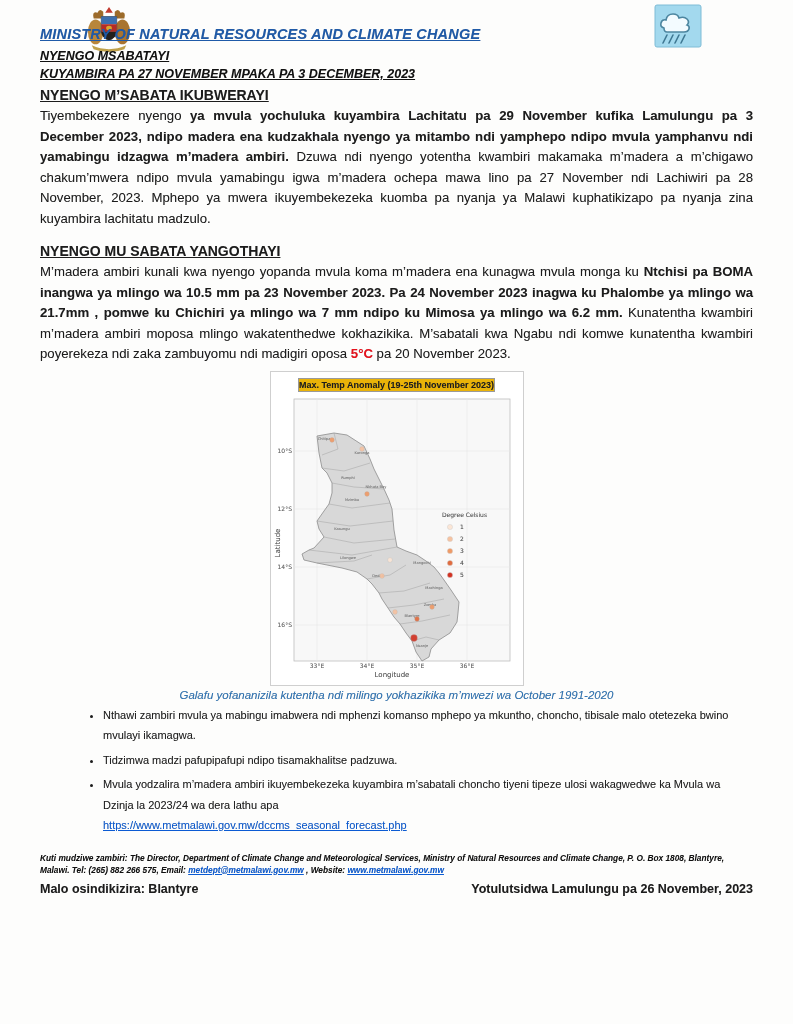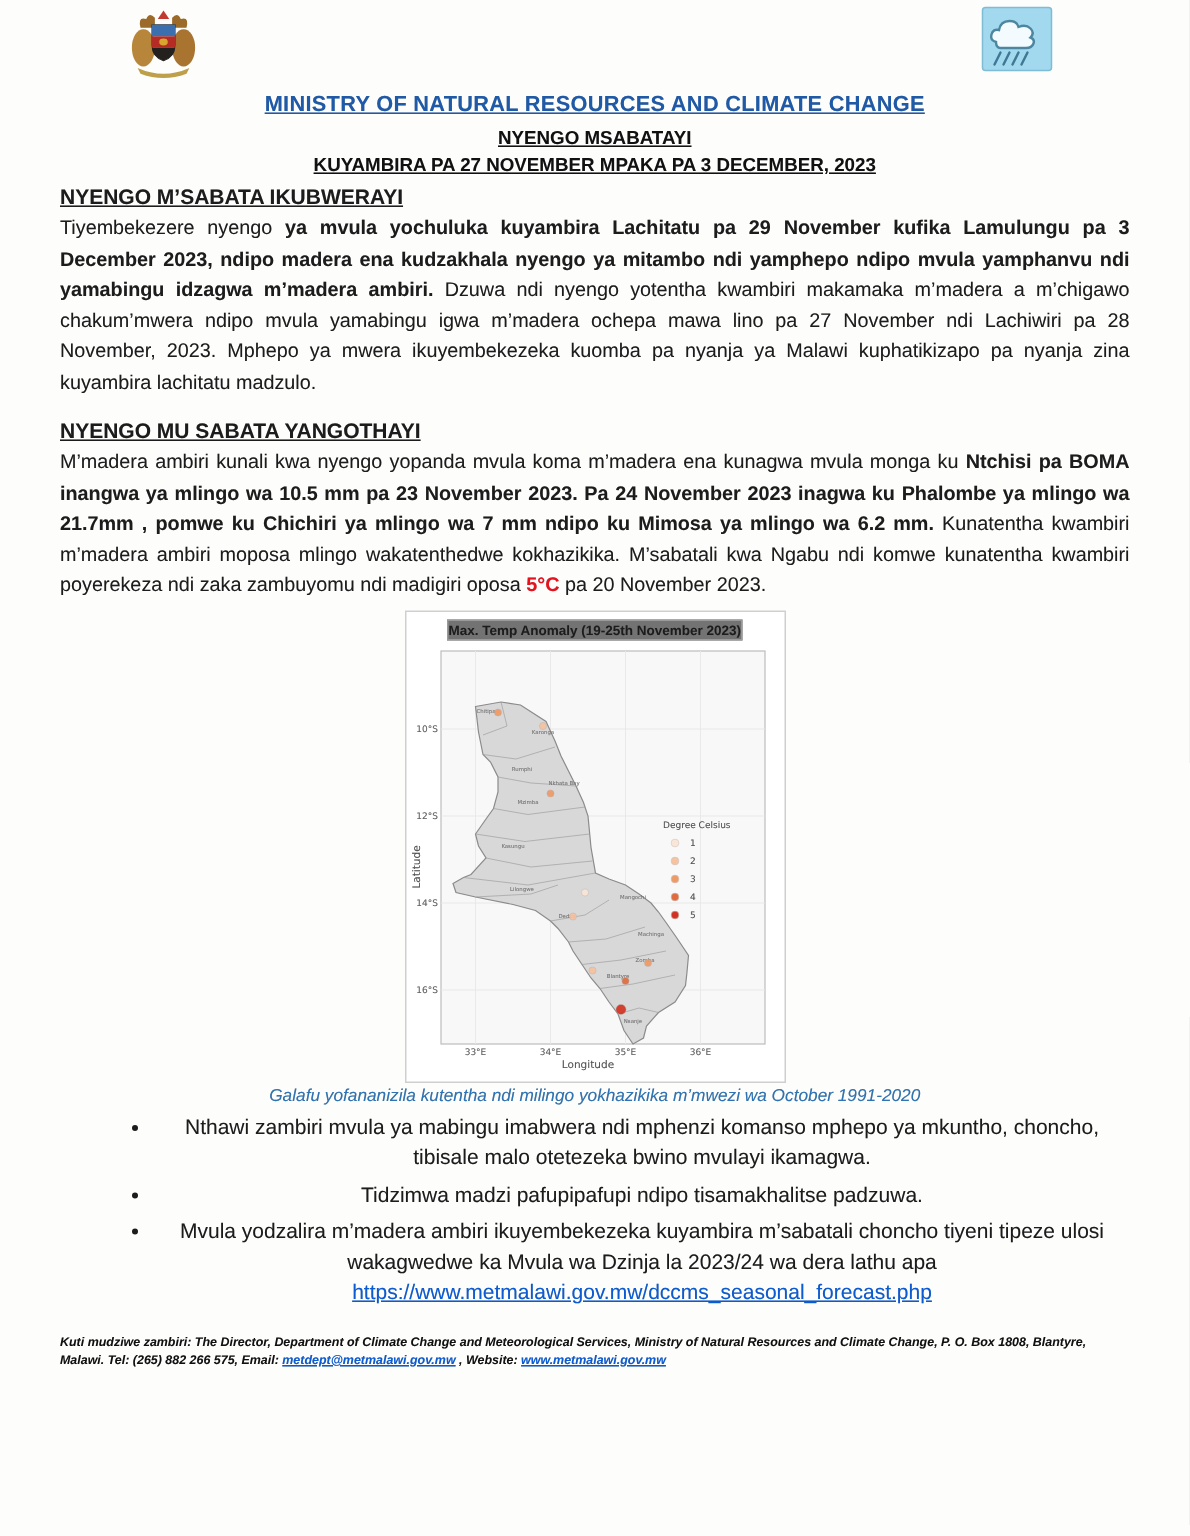--- a/index.html
+++ b/index.html
@@ -11,21 +11,21 @@
     font-family:"Liberation Sans",sans-serif;
     color:#1c1c1c;
     overflow:hidden;
     text-shadow:0 0 .4px rgba(70,70,70,.35);
   }
   .content{position:relative;padding:0 40px;}
   
   .logo-left{position:absolute;left:86px;top:5px;width:46px;height:48px;}
   .logo-right{position:absolute;left:654px;top:4px;width:48px;height:44px;}
   
-  .titles{padding-top:62px;text-align:center;}
+  .titles{padding-top:26px;text-align:left;font-style:italic;}
   .t-ministry{
     color:#1f5aa8;font-weight:bold;font-size:14.5px;letter-spacing:.2px;
     text-decoration:underline;margin:0 0 7px 0;
   }
   .t-dept{
     color:#3a76b9;font-family:"Liberation Serif",serif;font-size:13.5px;
     letter-spacing:.2px;margin:0 0 6px 0;
   }
   .t-bulletin,.t-period{
     color:#111;font-weight:bold;font-size:12.5px;text-decoration:underline;margin:0 0 4px 0;
@@ -39,30 +39,30 @@
     font-size:13.2px;line-height:20.5px;text-align:justify;margin:0;
   }
   .red{color:#e8111c;font-weight:bold;}
   
   .figure-wrap{text-align:center;margin-top:6px;}
   .figure{
     display:inline-block;width:252px;background:#fff;
     border:1px solid #cfcfcf;padding:2px 0 0 0;vertical-align:top;
   }
   .map-title{
-    display:inline-block;border:1px solid #9a9a9a;background:#737373;
+    display:inline-block;border:1px solid #9a9a9a;background:#eab308;
     font-weight:bold;font-size:9px;padding:1px 0;margin-bottom:1px;
   }
   .caption{
     text-align:center;color:#2e74b5;font-style:italic;font-size:11.5px;margin:3px 0 0 0;
   }
   
   ul.advice{margin:4px 0 0 0;padding-left:40px;}
   ul.advice li{
-    font-size:14px;line-height:20.5px;margin-bottom:4px;text-align:center;margin-left:23px;
+    font-size:11px;line-height:20.5px;margin-bottom:4px;text-align:left;margin-left:23px;
   }
   .doc-link{color:#0b5bd3;text-decoration:underline;cursor:pointer;word-break:break-all;}
   
   .fineprint{
     margin-top:16px;font-size:8.3px;font-style:italic;font-weight:bold;
     line-height:12px;color:#101010;text-align:left;
   }
   .fineprint .lbl{font-weight:bold;}
   .bottom-row{
     display:flex;justify-content:space-between;margin-top:6px;
@@ -210,15 +210,19 @@
     <ul class="advice" id="advice-list">
         <li><span>Nthawi zambiri mvula ya mabingu imabwera ndi mphenzi komanso mphepo ya mkuntho, choncho, tibisale malo otetezeka bwino mvulayi ikamagwa.</span></li>
         <li><span>Tidzimwa madzi pafupipafupi ndipo tisamakhalitse padzuwa.</span></li>
         <li><span>Mvula yodzalira m’madera ambiri ikuyembekezeka kuyambira m’sabatali choncho tiyeni tipeze ulosi wakagwedwe ka Mvula wa Dzinja la 2023/24 wa dera lathu apa</span><br><a href="#" class="doc-link">https://www.metmalawi.gov.mw/dccms_seasonal_forecast.php</a></li>
       </ul>
 
     <div class="fineprint">
       <span class="lbl">Kuti mudziwe zambiri:</span><span> The Director, Department of Climate Change and Meteorological Services, Ministry of Natural Resources and Climate Change, P. O. Box 1808, Blantyre, Malawi. Tel: (265) 882 266 575, Email: </span><a class="doc-link">metdept@metmalawi.gov.mw</a><span> , Website: </span><a class="doc-link">www.metmalawi.gov.mw</a>
     </div>
 
+    <div class="bottom-row">
+      <span>Malo osindikizira: Blantyre</span>
+      <span>Yotulutsidwa Lamulungu pa 26 November, 2023</span>
+    </div>
 
   </div>
 </div>
 
 </body></html>

